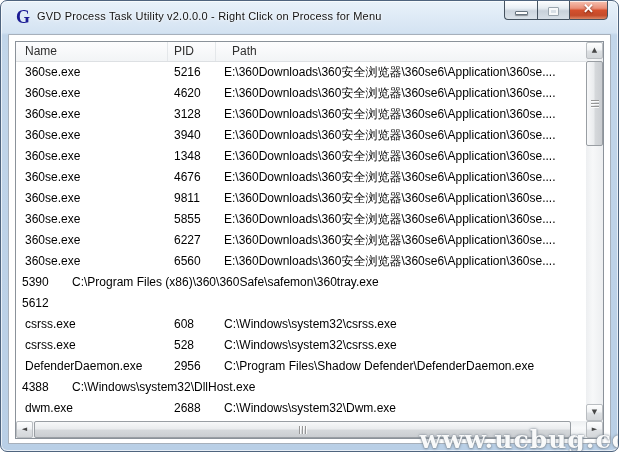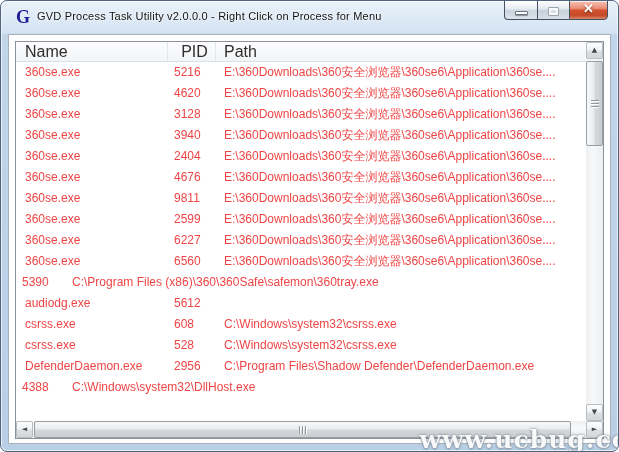--- a/index.html
+++ b/index.html
@@ -56,28 +56,28 @@
     position: absolute; left: 6px; top: 6px; width: 589px; height: 398px;
     border: 1px solid #8b929a; background: #fff;
   }
 
   
   .lv-header {
     position: absolute; left: 0; top: 0; width: 570px; height: 20px;
     background: linear-gradient(#fdfdfe, #f2f4f6);
     border-bottom: 1px solid #dde0e3; display: flex;
   }
-  .hcell { font-size: 16px; color: #2e2e2e; line-height: 19px; white-space: nowrap; }
+  .hcell { font-size: 12px; color: #2e2e2e; line-height: 19px; white-space: nowrap; }
   .hcell-name { width: 152px; padding-left: 9px; border-right: 1px solid #e4e7ea; }
-  .hcell-pid  { width: 48px;  padding-left: 6px; border-right: 1px solid #e4e7ea; text-align: center; }
-  .hcell-path { flex: 1; padding-left: 8px; }
+  .hcell-pid  { width: 48px;  padding-left: 6px; border-right: 1px solid #e4e7ea; }
+  .hcell-path { flex: 1; padding-left: 8px; margin-left: 8px; }
 
   
   .rows { position: absolute; left: 0; top: 20px; width: 570px; height: 359px; overflow: hidden; }
-  .row { display: flex; height: 21px; line-height: 21px; font-size: 12px; color: #ef4444; white-space: nowrap; }
+  .row { display: flex; height: 21px; line-height: 21px; font-size: 12px; color: #000000; white-space: nowrap; }
   .cell-name { width: 152px; padding-left: 9px; overflow: hidden; }
   .cell-pid  { width: 48px;  padding-left: 6px; overflow: hidden; }
   .cell-path { flex: 1; padding-left: 8px; overflow: hidden; }
 
   
   .vscroll {
     position: absolute; top: 0; right: 0; width: 17px; height: 379px;
     background: linear-gradient(to right, #edeff1, #f7f8f9 40%, #eceef0);
   }
   .hscroll {
@@ -165,54 +165,53 @@
             <span class="cell-pid">3128</span>
             <span class="cell-path">E:\360Downloads\360安全浏览器\360se6\Application\360se....</span>
           </div>
           <div class="row">
             <span class="cell-name">360se.exe</span>
             <span class="cell-pid">3940</span>
             <span class="cell-path">E:\360Downloads\360安全浏览器\360se6\Application\360se....</span>
           </div>
           <div class="row">
             <span class="cell-name">360se.exe</span>
-            <span class="cell-pid">2404</span>
+            <span class="cell-pid">1348</span>
             <span class="cell-path">E:\360Downloads\360安全浏览器\360se6\Application\360se....</span>
           </div>
           <div class="row">
             <span class="cell-name">360se.exe</span>
             <span class="cell-pid">4676</span>
             <span class="cell-path">E:\360Downloads\360安全浏览器\360se6\Application\360se....</span>
           </div>
           <div class="row">
             <span class="cell-name">360se.exe</span>
             <span class="cell-pid">9811</span>
             <span class="cell-path">E:\360Downloads\360安全浏览器\360se6\Application\360se....</span>
           </div>
           <div class="row">
             <span class="cell-name">360se.exe</span>
-            <span class="cell-pid">2599</span>
+            <span class="cell-pid">5855</span>
             <span class="cell-path">E:\360Downloads\360安全浏览器\360se6\Application\360se....</span>
           </div>
           <div class="row">
             <span class="cell-name">360se.exe</span>
             <span class="cell-pid">6227</span>
             <span class="cell-path">E:\360Downloads\360安全浏览器\360se6\Application\360se....</span>
           </div>
           <div class="row">
             <span class="cell-name">360se.exe</span>
             <span class="cell-pid">6560</span>
             <span class="cell-path">E:\360Downloads\360安全浏览器\360se6\Application\360se....</span>
           </div>
           <div class="row">
             <span class="cell-pid">5390</span>
             <span class="cell-path">C:\Program Files (x86)\360\360Safe\safemon\360tray.exe</span>
           </div>
           <div class="row">
-            <span class="cell-name">audiodg.exe</span>
             <span class="cell-pid">5612</span>
             <span class="cell-path"></span>
           </div>
           <div class="row">
             <span class="cell-name">csrss.exe</span>
             <span class="cell-pid">608</span>
             <span class="cell-path">C:\Windows\system32\csrss.exe</span>
           </div>
           <div class="row">
             <span class="cell-name">csrss.exe</span>
@@ -221,20 +220,25 @@
           </div>
           <div class="row">
             <span class="cell-name">DefenderDaemon.exe</span>
             <span class="cell-pid">2956</span>
             <span class="cell-path">C:\Program Files\Shadow Defender\DefenderDaemon.exe</span>
           </div>
           <div class="row">
             <span class="cell-pid">4388</span>
             <span class="cell-path">C:\Windows\system32\DllHost.exe</span>
           </div>
+          <div class="row">
+            <span class="cell-name">dwm.exe</span>
+            <span class="cell-pid">2688</span>
+            <span class="cell-path">C:\Windows\system32\Dwm.exe</span>
+          </div>
         </div>
 
       <div class="vscroll">
         <div class="sb-btn v-up">
           <span class="arr">▲</span>
         </div>
         <div class="vthumb">
           <div class="gripline"></div>
           <div class="gripline"></div>
           <div class="gripline"></div>

